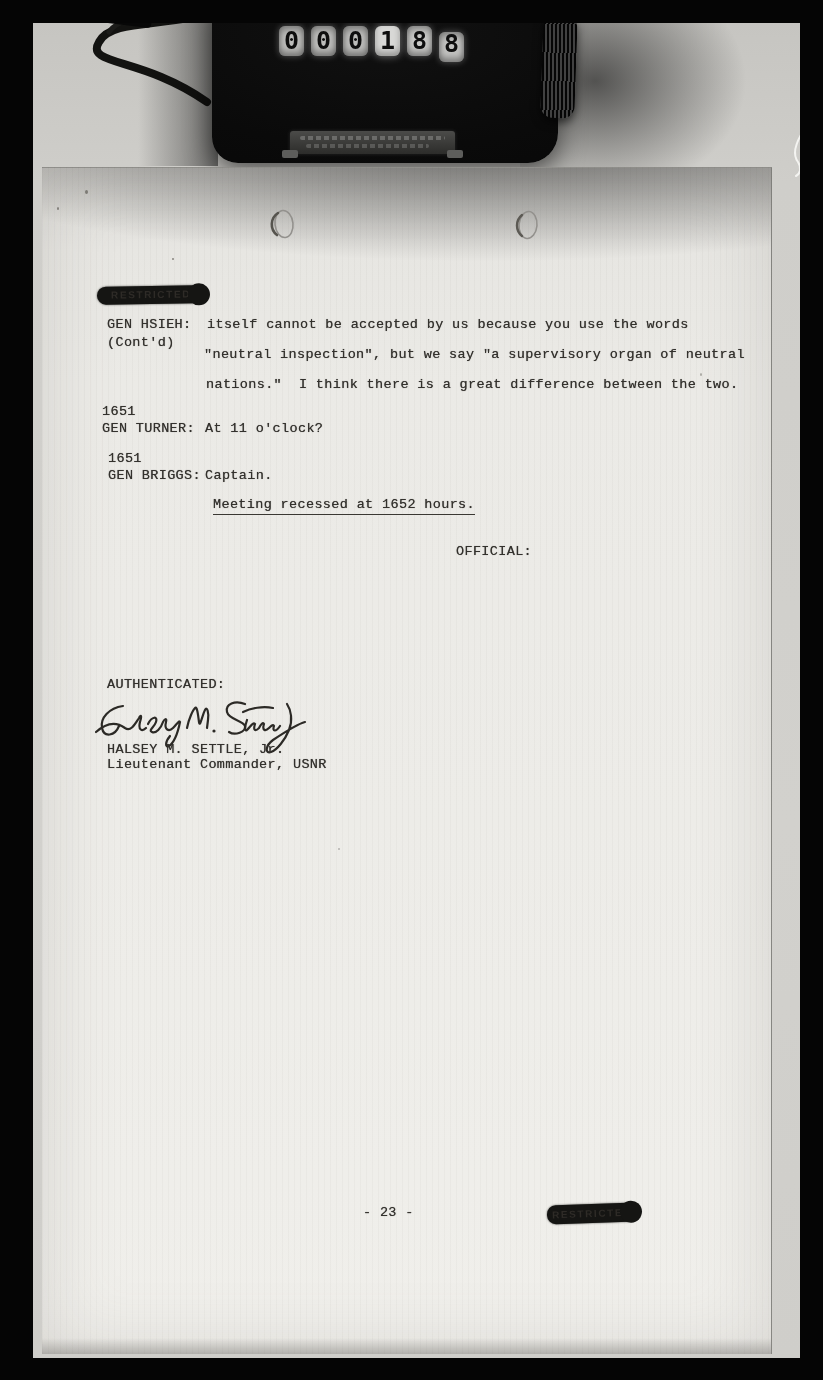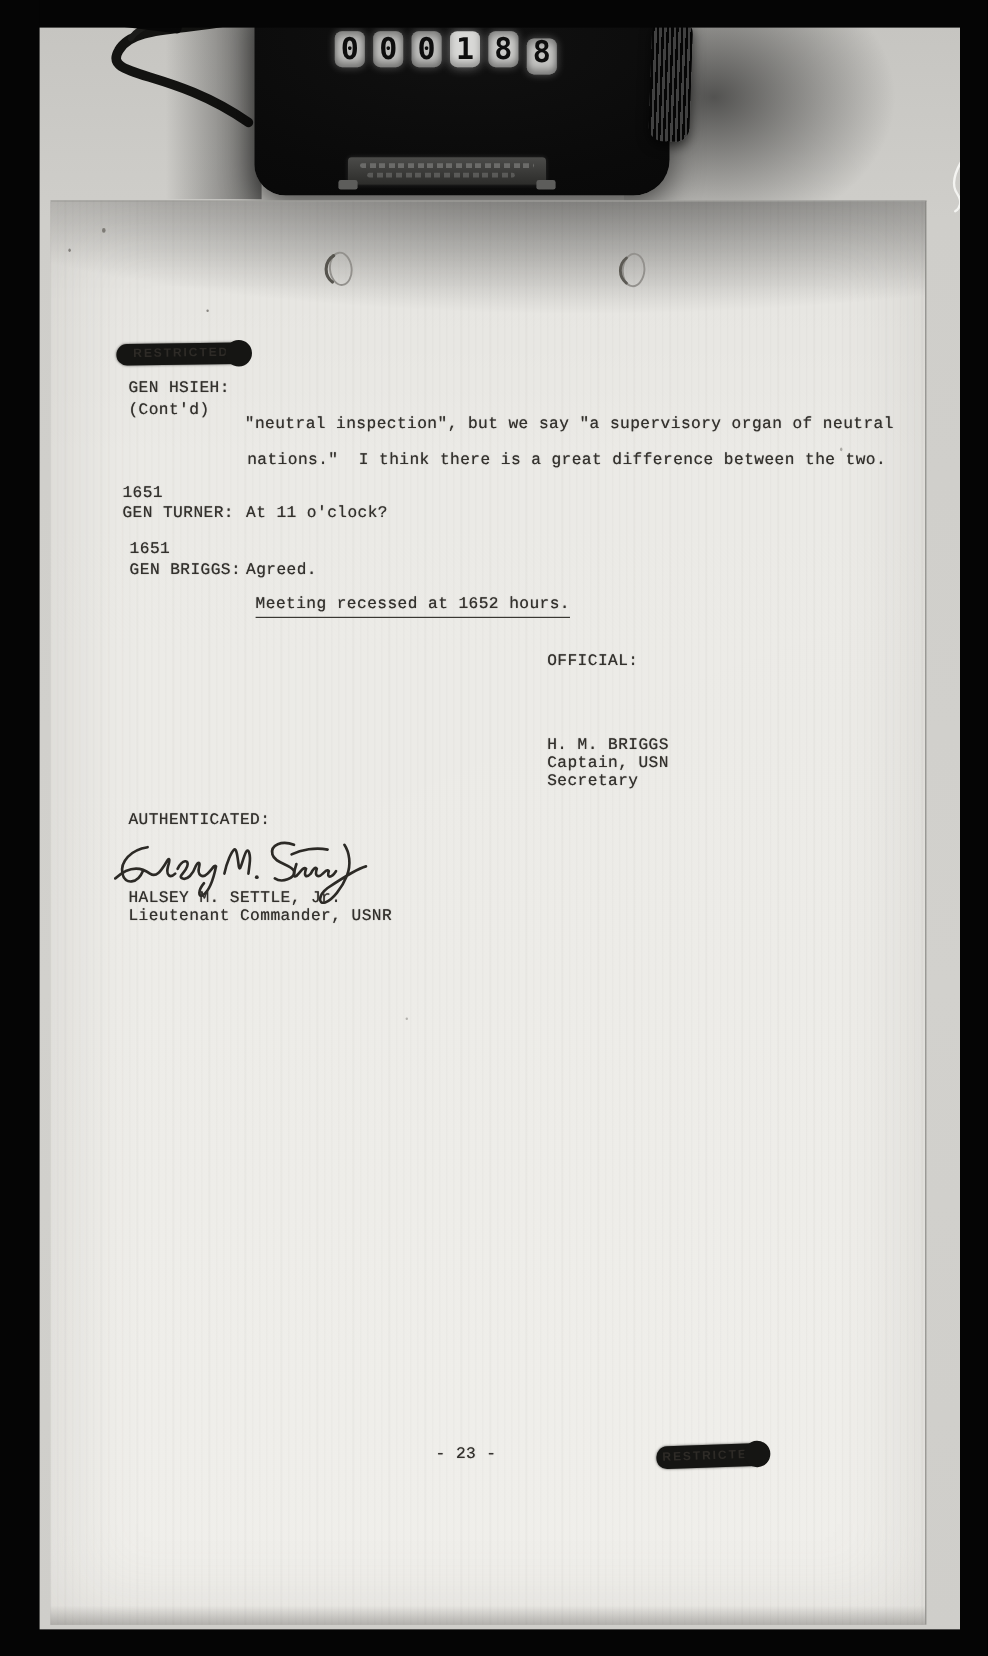--- a/index.html
+++ b/index.html
@@ -164,35 +164,35 @@
       <path d="M480,47 A13.5,13.5 0 0 0 480,68" fill="none" stroke="#5c5a54" stroke-width="2.4" stroke-linecap="round"></path>
     </g>
   </svg>
 
   <div class="stamp top-stamp">
     <span class="stamp-text">RESTRICTED</span>
   </div>
 
   <div class="tw" style="left:65px;top:150px;">GEN HSIEH:</div>
   <div class="tw" style="left:65px;top:168px;">(Cont'd)</div>
+  <div class="tw" style="left:165px;top:150px;">itself cannot be accepted by us because you use the words</div>
   <div class="tw" style="left:162px;top:180px;">"neutral inspection", but we say "a supervisory organ of neutral</div>
   <div class="tw" style="left:164px;top:210px;">nations."  I think there is a great difference between the two.</div>
 
   <div class="tw" style="left:60px;top:237px;">1651</div>
   <div class="tw" style="left:60px;top:254px;">GEN TURNER:</div>
   <div class="tw" style="left:163px;top:254px;">At 11 o'clock?</div>
 
   <div class="tw" style="left:66px;top:284px;">1651</div>
   <div class="tw" style="left:66px;top:301px;">GEN BRIGGS:</div>
-  <div class="tw" style="left:163px;top:301px;">Agreed.</div>
+  <div class="tw" style="left:163px;top:301px;">Captain.</div>
 
   <div class="tw u" style="left:171px;top:330px;">Meeting recessed at 1652 hours.</div>
 
   <div class="tw" style="left:414px;top:377px;">OFFICIAL:</div>
-  <div class="tw lh15" style="left:414px;top:446px;"><span style="display:block">H. M. BRIGGS</span><span style="display:block">Captain, USN</span><span style="display:block">Secretary</span></div>
 
   <div class="tw" style="left:65px;top:510px;">AUTHENTICATED:</div>
 
   <svg class="abs" style="left:53px;top:526px;" width="215" height="62" viewBox="0 0 215 62">
     <g fill="none" stroke="#2c2a26" stroke-width="2.2" stroke-linecap="round">
       <path d="M28,12 C14,14 5,24 7,34 C9,44 20,42 24,32"></path>
       <path d="M1,38 C12,28 22,28 30,34 C36,38 40,30 44,24 C46,20 47,22 45,28 C43,36 47,38 51,34"></path>
       <path d="M53,30 C57,22 63,22 61,28 C59,34 53,36 57,38 C61,40 66,34 68,28 C70,24 72,24 71,28 C69,36 74,38 78,34 C82,30 84,26 85,28 C83,38 80,48 74,52 C70,54 70,48 75,42"></path>
       <path d="M92,34 C94,24 98,16 100,14 C102,12 103,20 104,28 C105,34 107,22 110,16 C112,12 114,18 113,26 L112,34"></path>
       <circle cx="119" cy="37" r="1.6" fill="#2c2a26" stroke="none"></circle>

